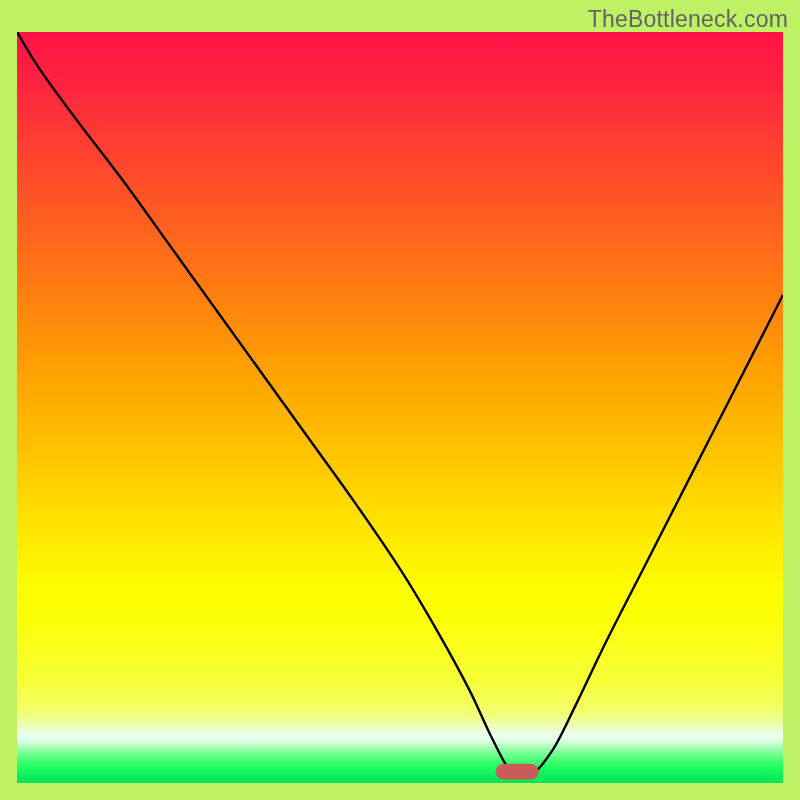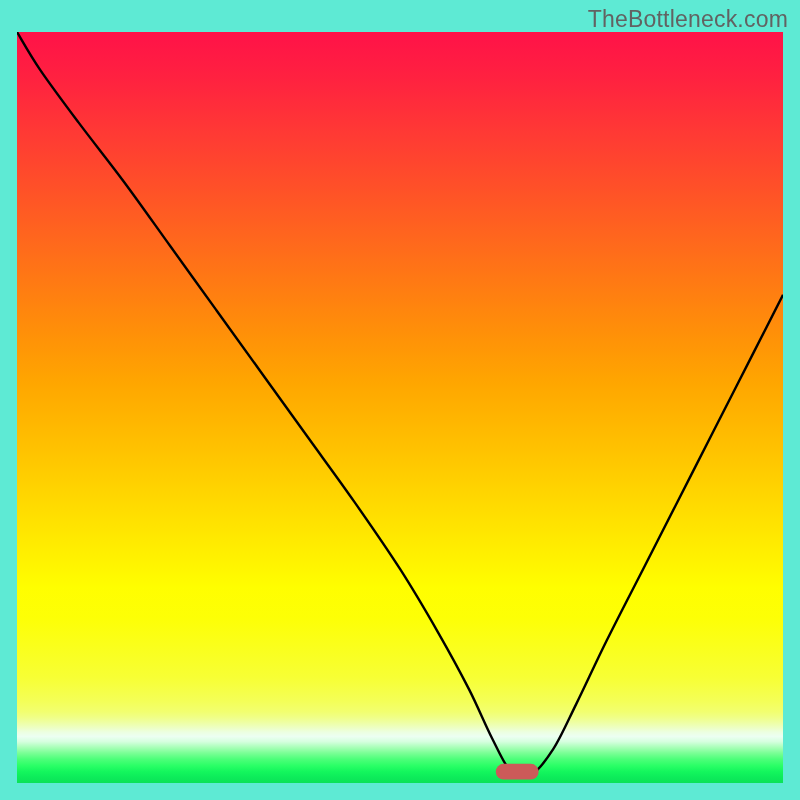--- a/index.html
+++ b/index.html
@@ -9,21 +9,21 @@
     height: 800px;
     overflow: hidden;
     background: #000;
     font-family: Arial, Helvetica, sans-serif;
   }
 
   .box {
     position: relative;
     width: 800px;
     height: 800px;
-    background: #5eead4;
+    background: #bef264;
   }
 
   .watermark {
     position: absolute;
     top: 6px;
     right: 12px;
     color: #626262;
     font-size: 23px;
     font-weight: 500;
     letter-spacing: 0.2px;

